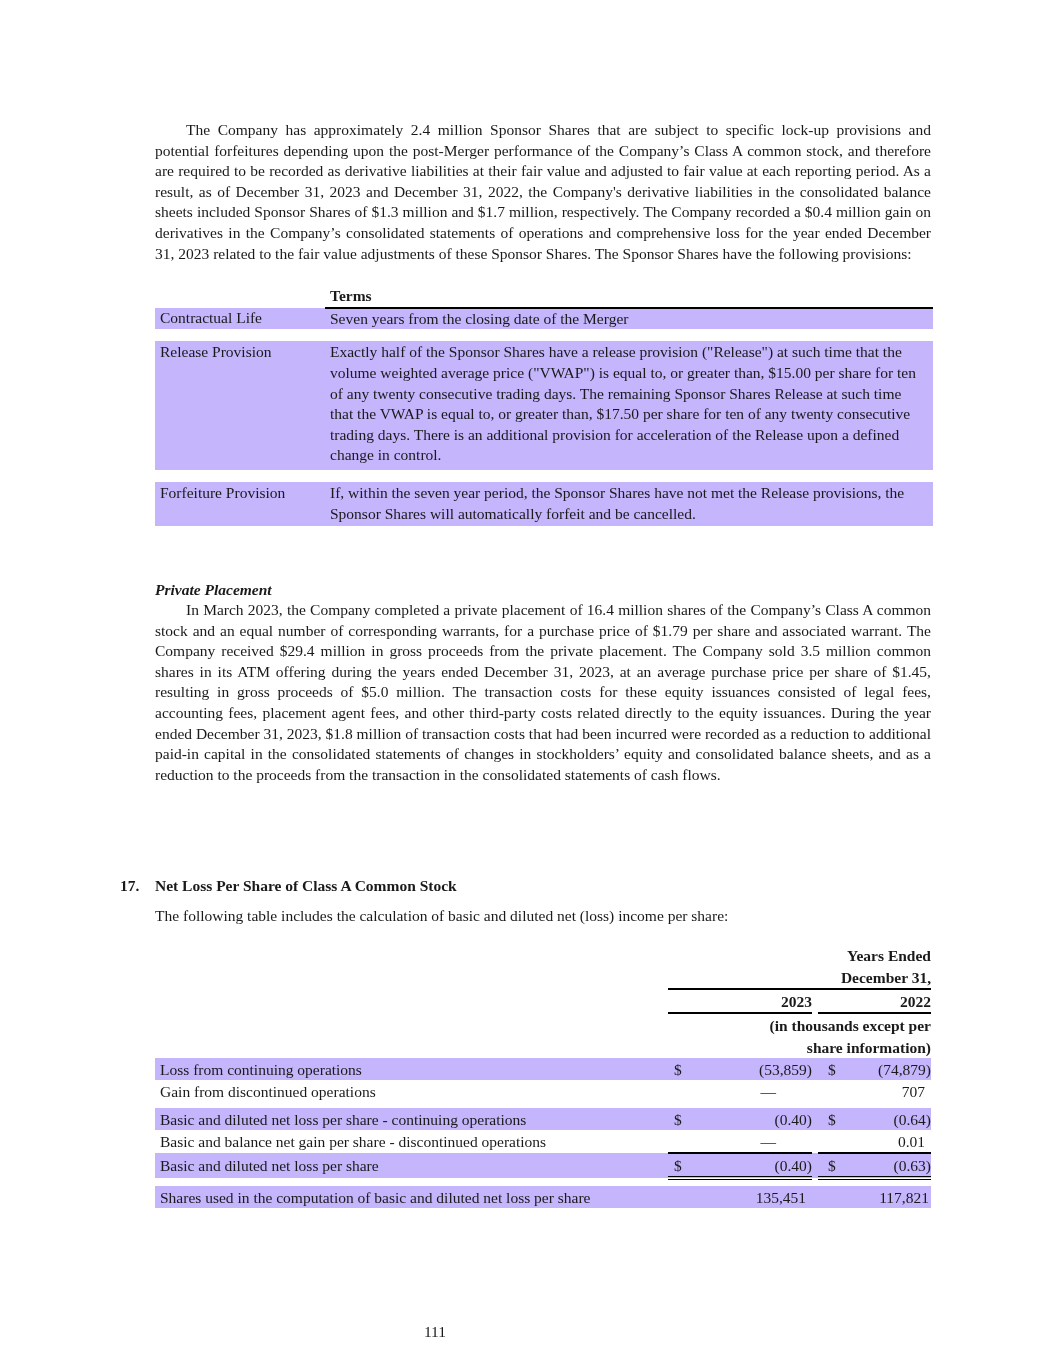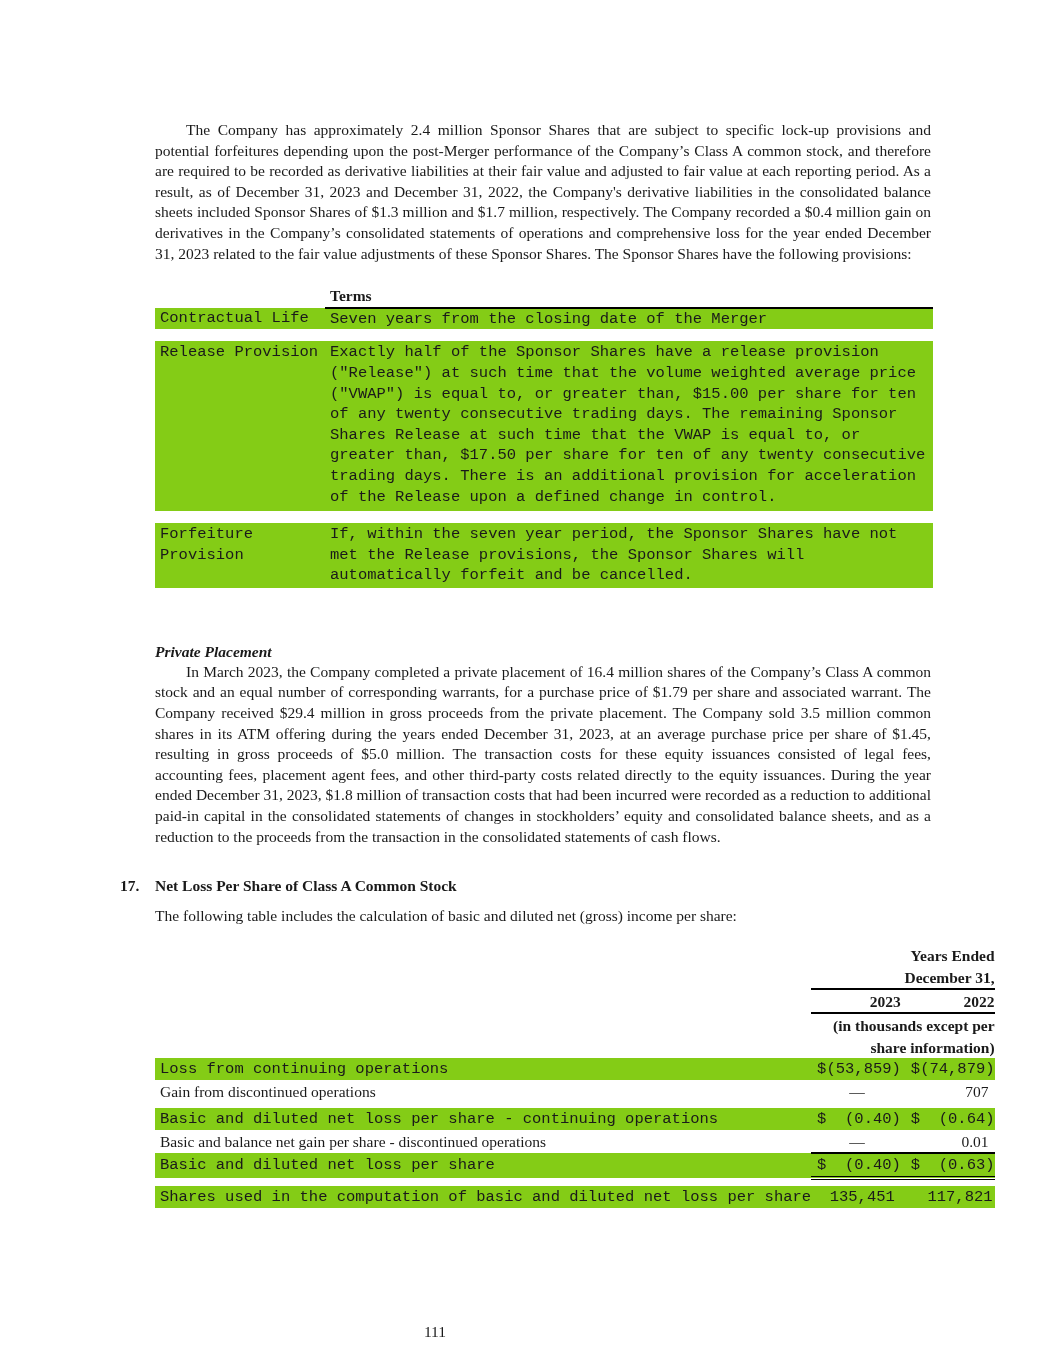--- a/index.html
+++ b/index.html
@@ -3,21 +3,21 @@
 <meta charset="utf-8">
 <style>
   html, body { margin: 0; padding: 0; background: #ffffff; }
   body { width: 1055px; height: 1365px; position: relative; font-family: "Liberation Serif", serif; color: #1a1a1a; font-size: 15.5px; }
   .page { position: absolute; left: 155px; top: 120px; width: 776px; }
   p.body { margin: 0; text-align: justify; line-height: 20.6px; text-indent: 31px; }
   .terms-table { width: 778px; border-collapse: collapse; margin-top: 22px; }
   .terms-table td { vertical-align: top; padding: 0 5px; line-height: 20.6px; }
   .terms-head td { padding-bottom: 0; }
   .terms-head .hdr { font-weight: bold; border-bottom: 2px solid #000; }
-  .blue { background: #84cc16; font-family: Liberation Mono, monospace; }
+  .blue { background: #c4b5fd; }
   .gap td { height: 12px; padding: 0; }
   .col1 { width: 160px; }
   .pp-title { margin-top: 54px; font-weight: bold; font-style: italic; line-height: 20px; }
   .pp-body { margin-top: 14px; }
   .sec-title { position: absolute; left: 120px; top: 876px; font-weight: bold; line-height: 20px; }
   .sec-title .num { display: inline-block; width: 35px; }
   .sec-intro { position: absolute; left: 155px; top: 906px; line-height: 20px; }
   .eps { position: absolute; left: 155px; top: 944px; width: 776px; border-collapse: collapse; }
   .eps td { padding: 0; line-height: 21px; height: 22px; white-space: nowrap; }
   .eps .lbl { padding-left: 5px; margin-top: 20px; }
@@ -66,21 +66,21 @@
   </tbody>
     </table>
 
   <div class="pp-title">Private Placement</div>
   <p class="body pp-body">In March 2023, the Company completed a private placement of 16.4 million shares of the Company’s Class A common stock and an equal number of corresponding warrants, for a purchase price of $1.79 per share and associated warrant. The Company received $29.4 million in gross proceeds from the private placement. The Company sold 3.5 million common shares in its ATM offering during the years ended December 31, 2023, at an average purchase price per share of $1.45, resulting in gross proceeds of $5.0 million. The transaction costs for these equity issuances consisted of legal fees, accounting fees, placement agent fees, and other third-party costs related directly to the equity issuances. During the year ended December 31, 2023, $1.8 million of transaction costs that had been incurred were recorded as a reduction to additional paid-in capital in the consolidated statements of changes in stockholders’ equity and consolidated balance sheets, and as a reduction to the proceeds from the transaction in the consolidated statements of cash flows.</p>
 </div>
 
 <div class="sec-title">
   <span class="num">17.</span><span>Net Loss Per Share of Class A Common Stock</span>
 </div>
-<div class="sec-intro">The following table includes the calculation of basic and diluted net (gross) income per share:</div>
+<div class="sec-intro">The following table includes the calculation of basic and diluted net (loss) income per share:</div>
 
 <table class="eps">
   <tbody>
       <tr>
     <td></td>
     <td colspan="5" class="hc">Years Ended</td>
   </tr>
   <tr>
     <td></td>
     <td colspan="5" class="hc ul-bot">December 31,</td>

